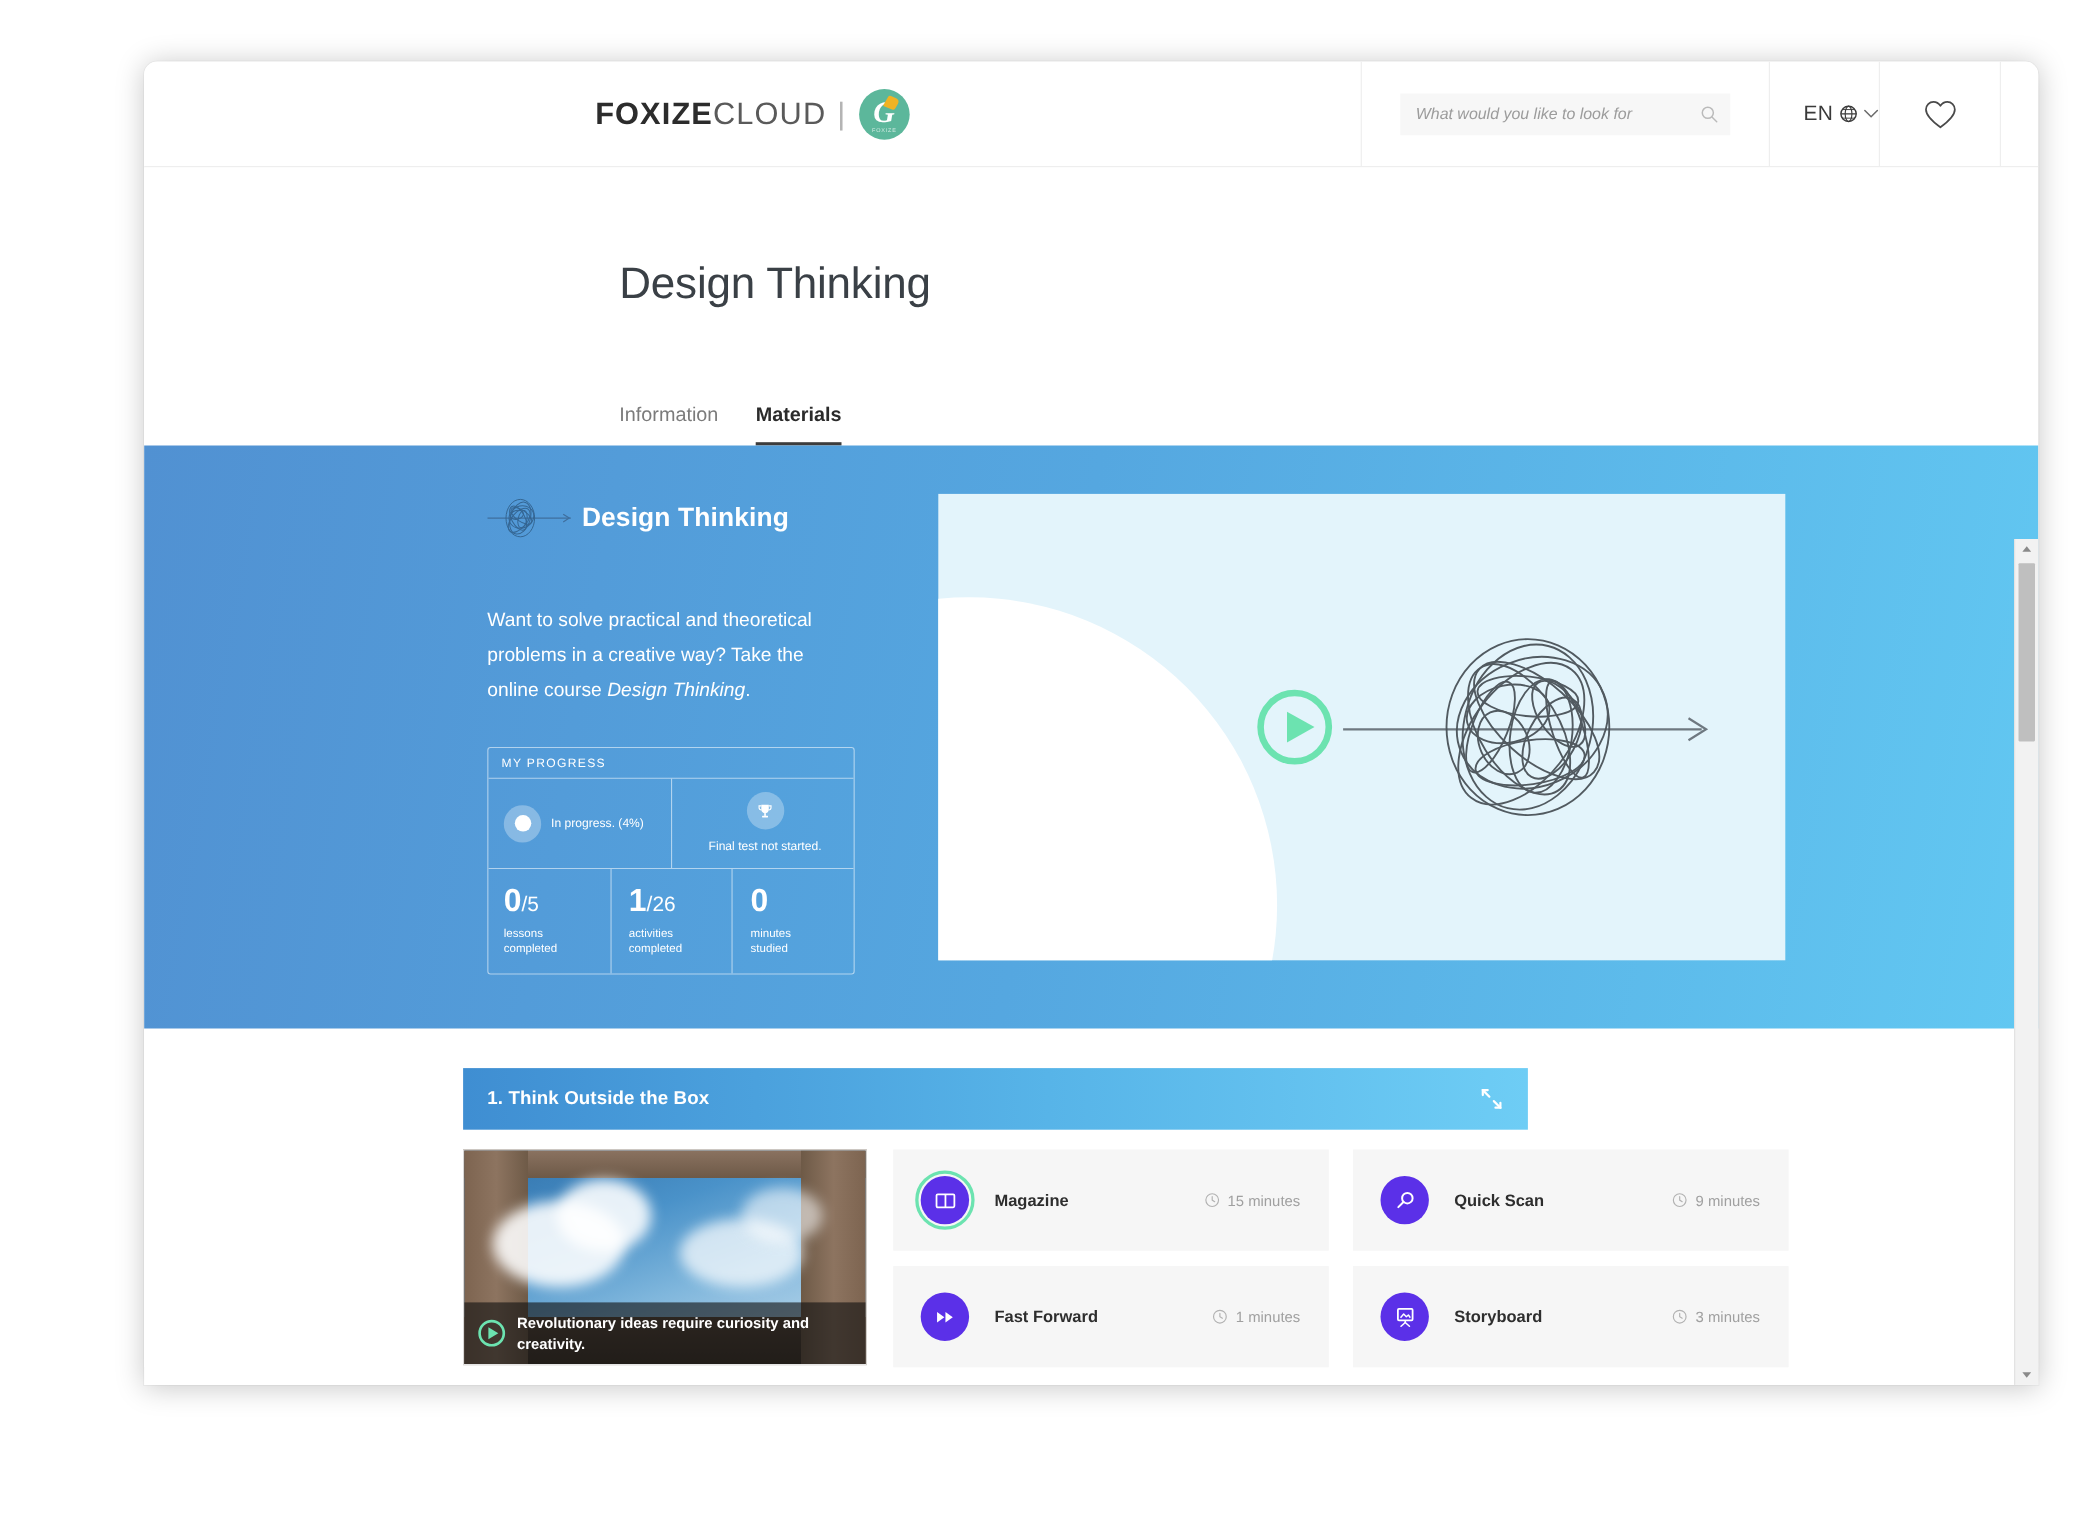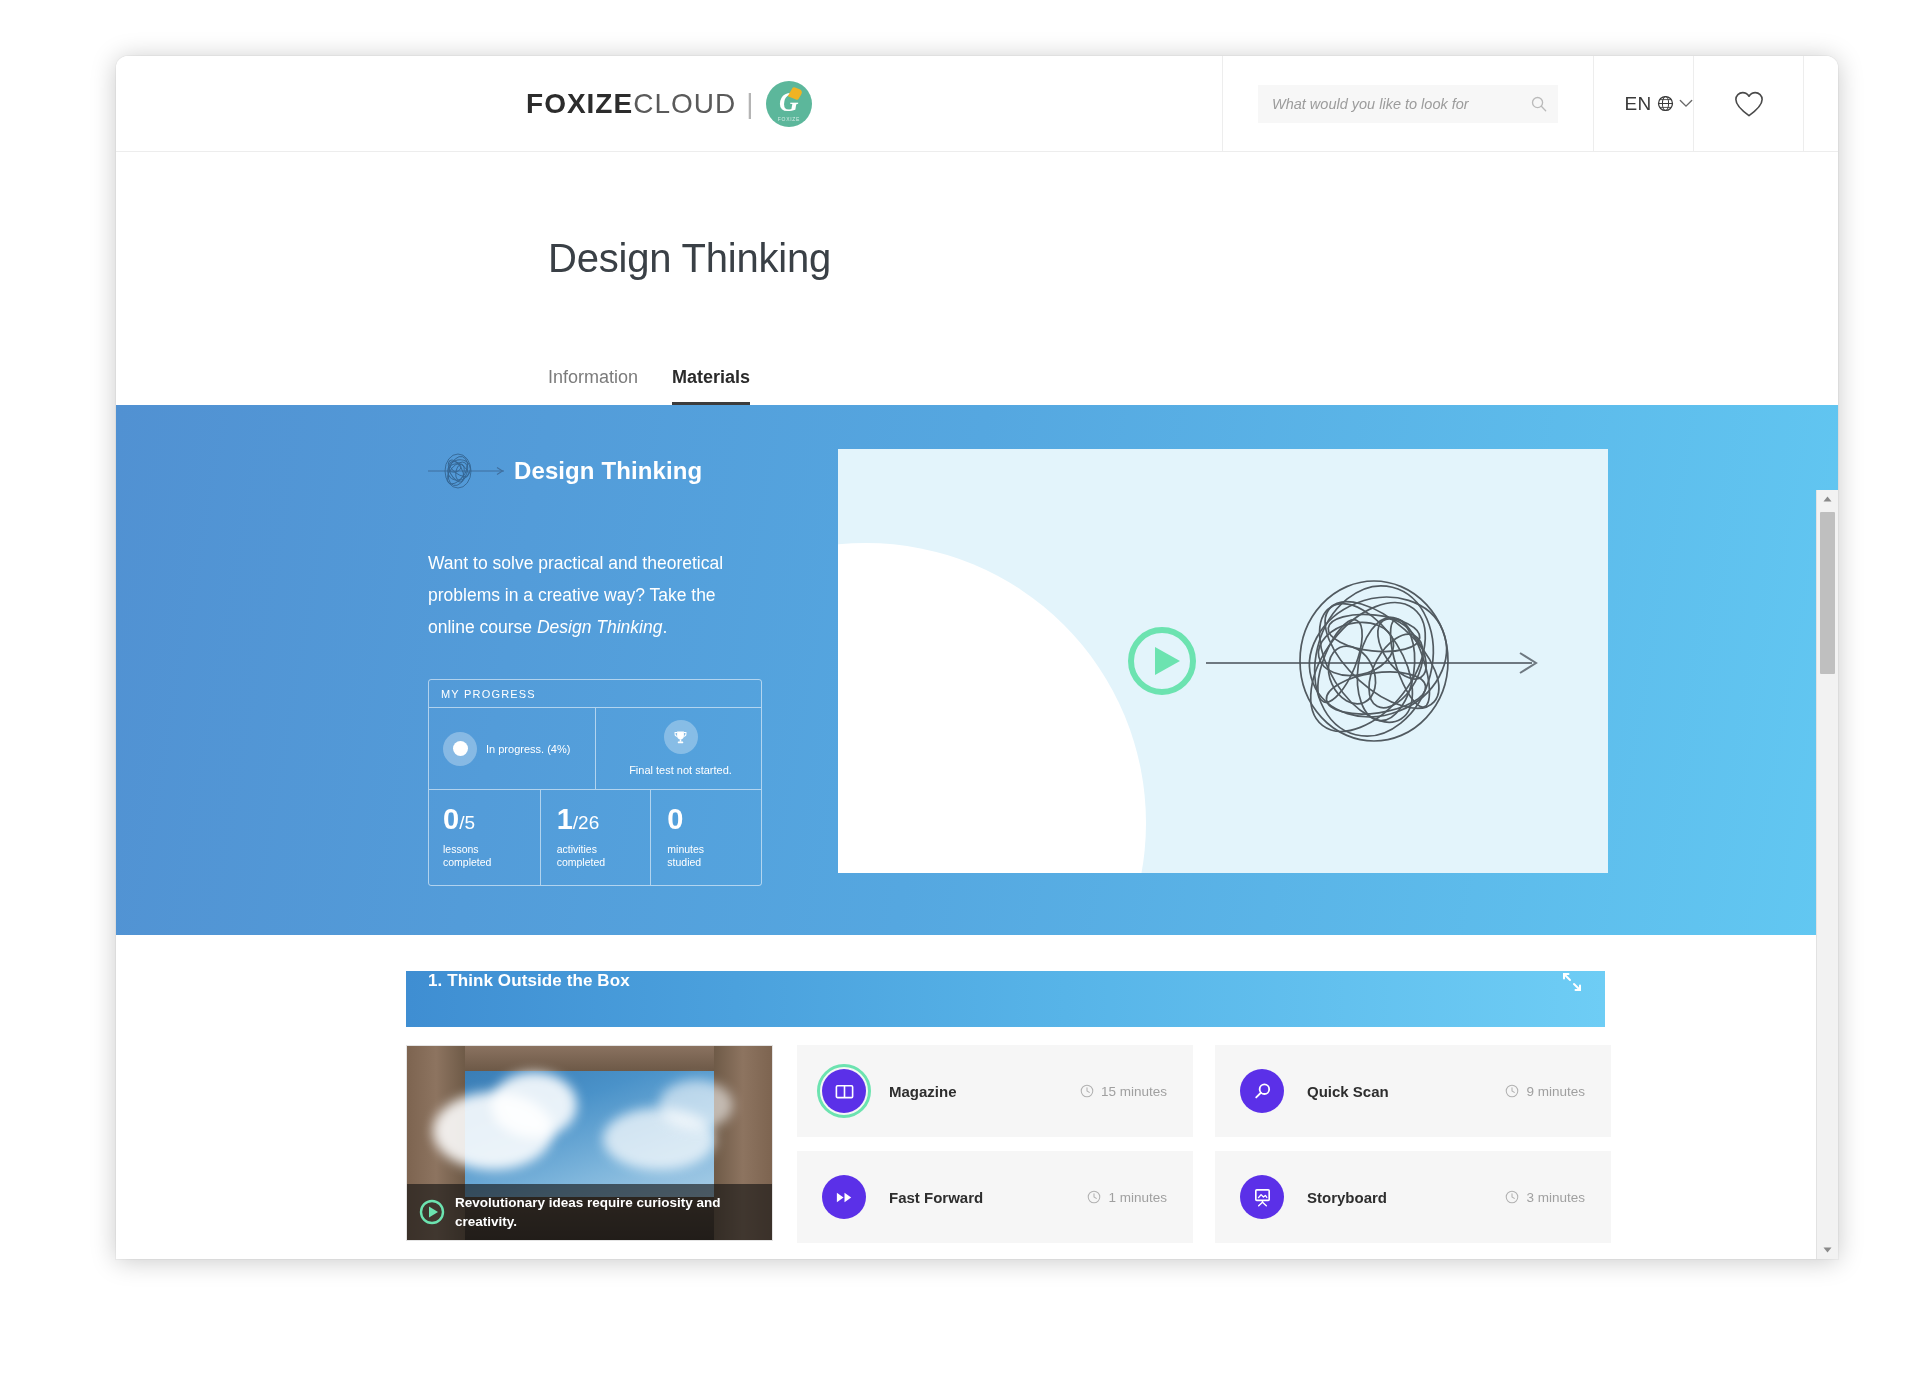--- a/index.html
+++ b/index.html
@@ -15,21 +15,21 @@
   
   .page {
     position: relative;
     width: 1908px;
     height: 1388px;
     background: #ffffff;
   }
 
   .browser-window {
     position: absolute;
-    left: 116px;
+    left: 131px;
     top: 56px;
     width: 1722px;
     height: 1203px;
     background: #ffffff;
     border-radius: 12px 12px 0 0;
     box-shadow: 0 2px 26px rgba(0,0,0,0.22), 0 0 0 1px rgba(0,0,0,0.03);
     overflow: hidden;
   }
 
   
@@ -319,25 +319,25 @@
     top: 122px;
     width: 340px;
     height: 180px;
   }
 
   
   .content { background: #ffffff; padding: 36px 0 0 0; }
 
   .section-header {
     margin: 0 0 0 290px;
-    width: 1199px;
+    width: 968px;
     height: 56px;
     background: linear-gradient(90deg, #3f8ed2 0%, #57b4e8 55%, #6ecdf5 100%);
     display: flex;
-    align-items: flex-start;
+    align-items: center;
     justify-content: space-between;
     padding: 0 22px 0 22px;
   }
   .section-title {
     font-size: 17px;
     font-weight: bold;
     color: #ffffff;
     letter-spacing: .1px;
   }
   .collapse-icon { width: 22px; height: 22px; }

